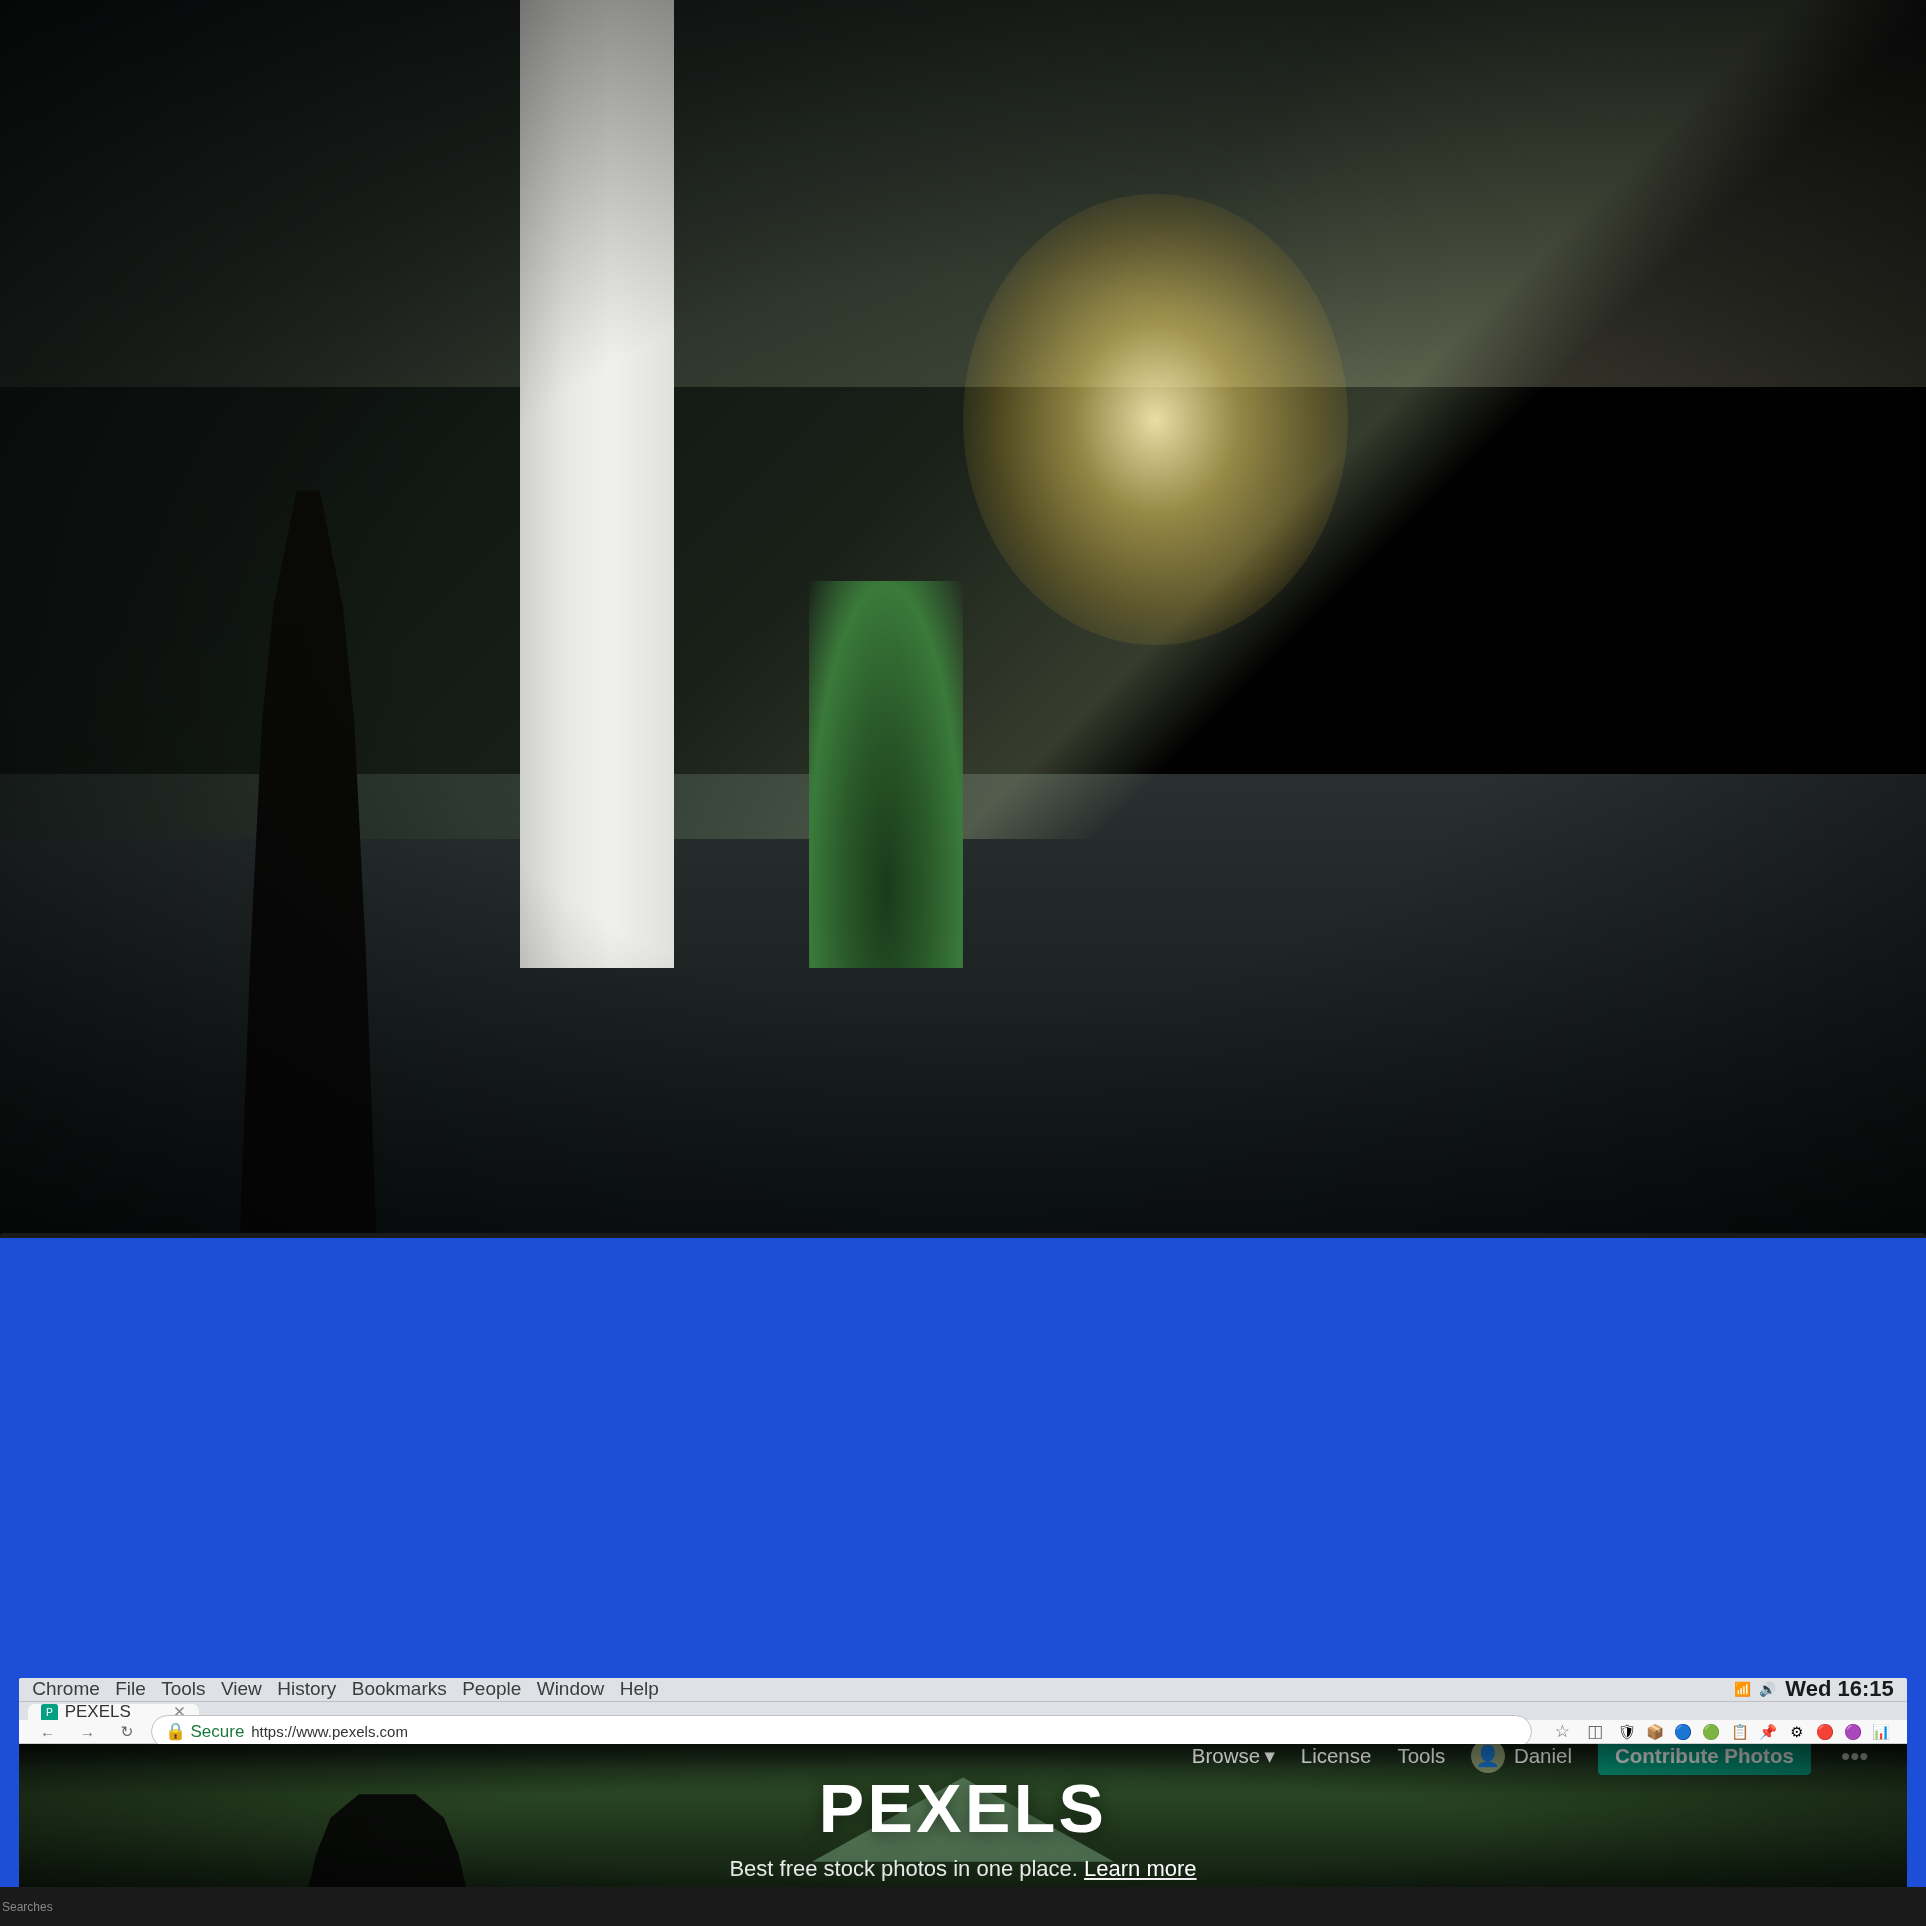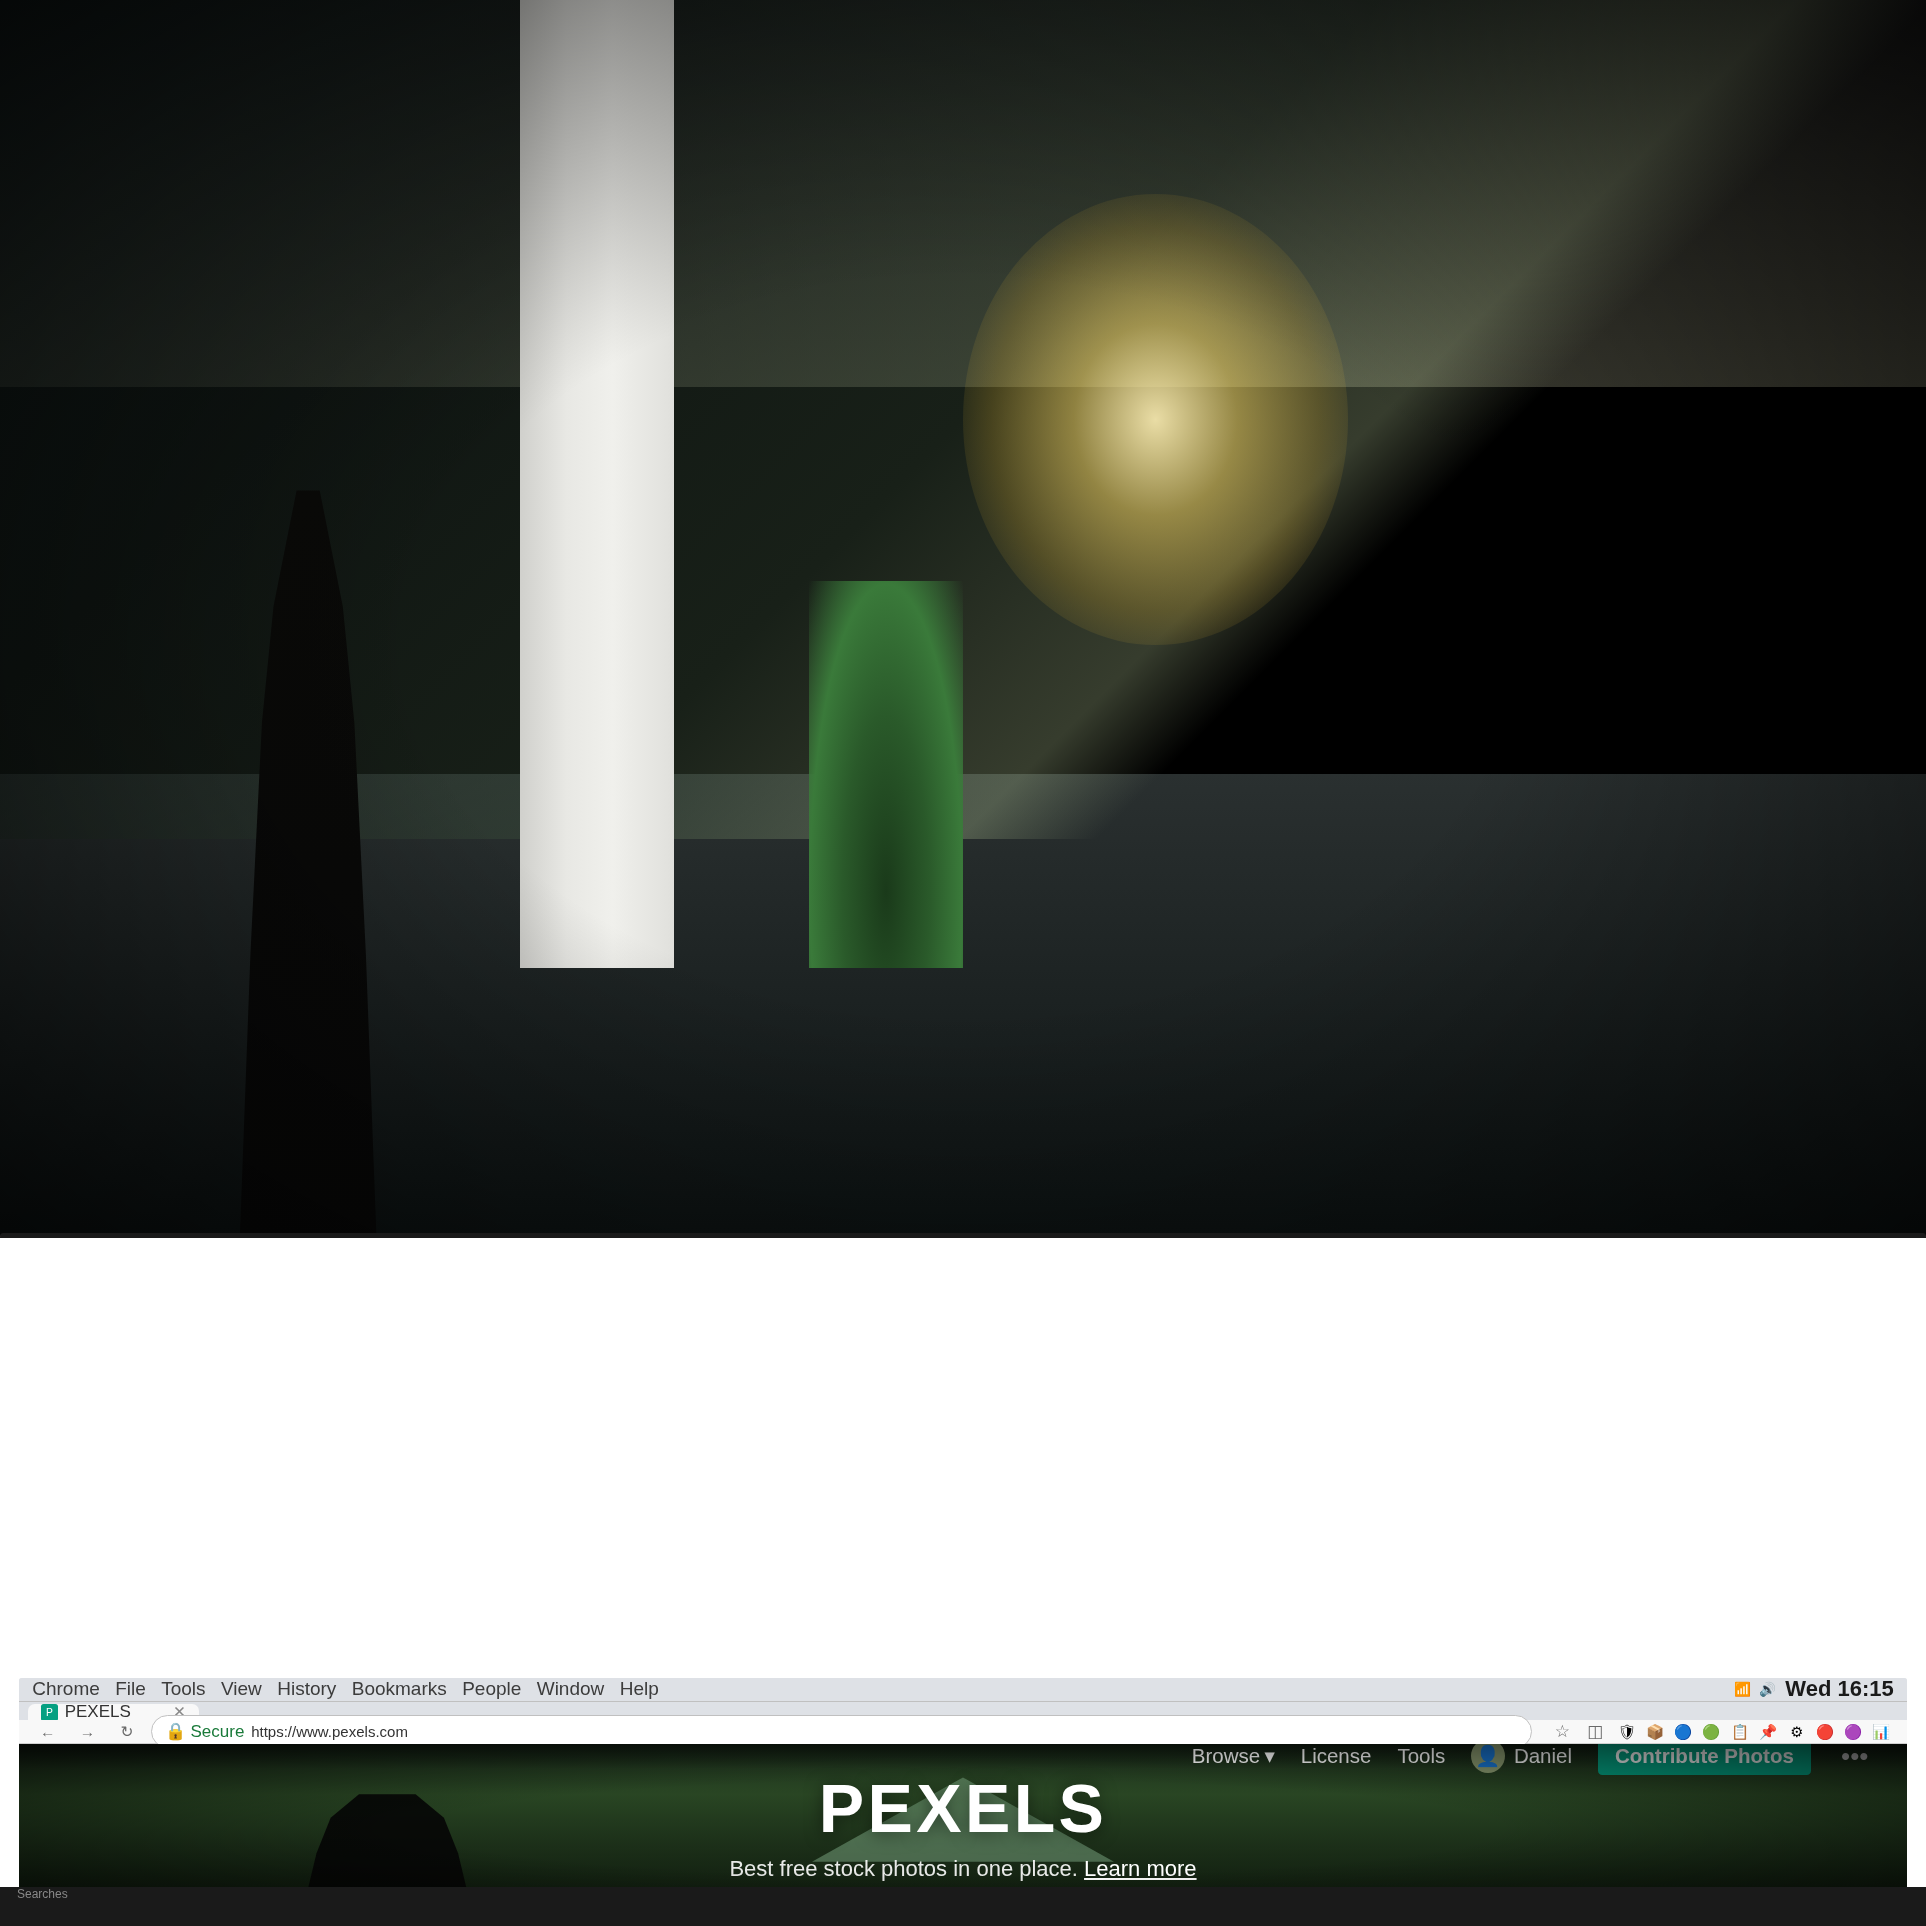--- a/index.html
+++ b/index.html
@@ -86,21 +86,21 @@
       background: radial-gradient(ellipse at 50% 80%, #1a3a1a 0%, #2a5a2a 40%, #3a7a3a 70%, transparent 100%);
     }
 
     
     .monitor-bezel {
       position: absolute;
       bottom: 0;
       left: 0;
       width: 100%;
       height: 36%;
-      background: #ffffff;
+      background: #1d4ed8;
       border-top: 5.1px solid #1a1a1a;
       border-radius: 3.4px 3.4px 0 0;
     }
 
     
     .monitor-screen {
       position: absolute;
       bottom: 2%;
       left: 1%;
       width: 98%;
@@ -431,22 +431,22 @@
 
     
     .taskbar {
       position: absolute;
       bottom: 0;
       left: 0;
       width: 100%;
       height: 2%;
       background: #1a1a1a;
       display: flex;
-      align-items: flex-start;
-      padding: 0 17px;
+      align-items: center;
+      padding: 0 2px;
     }
 
     .taskbar-search {
       font-size: 12px;
       color: #888;
     }
 
     
     .toolbar-ext-row {
       display: flex;

